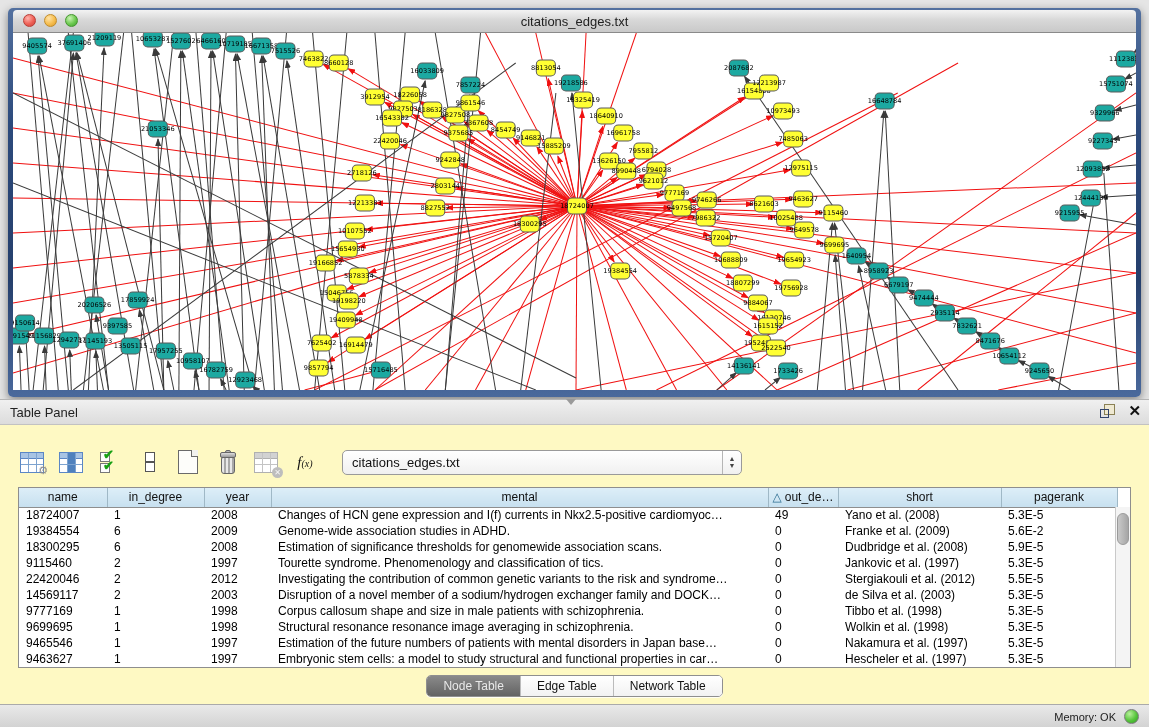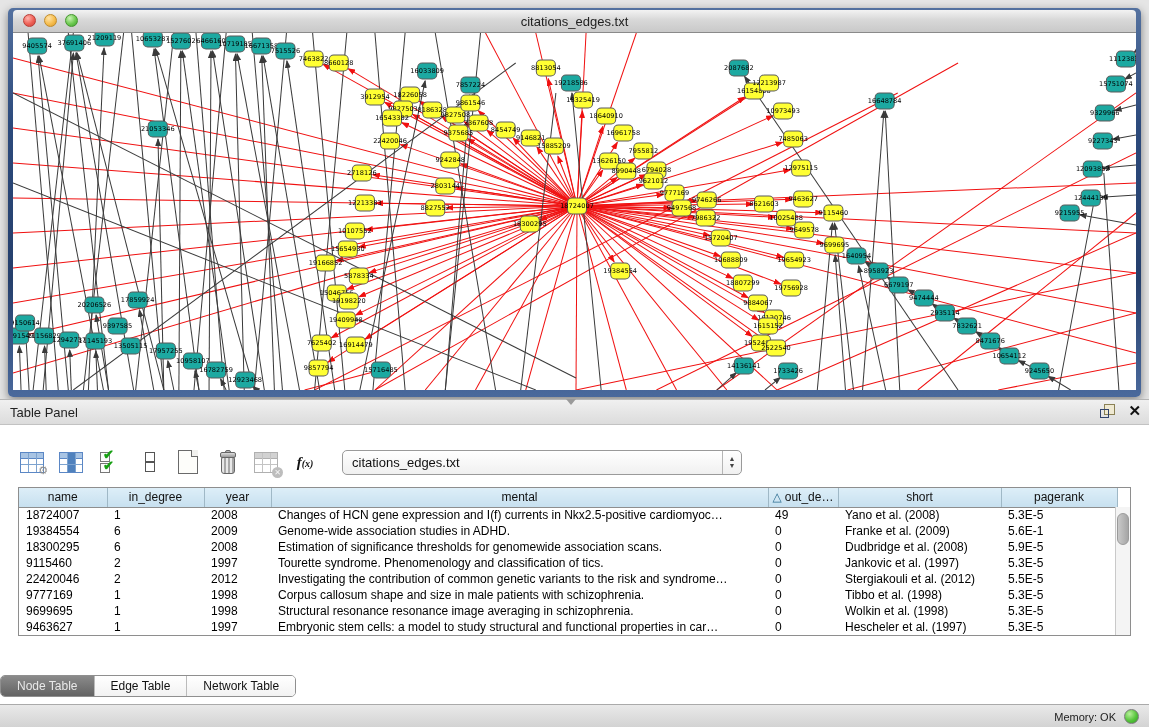--- a/index.html
+++ b/index.html
@@ -28,21 +28,21 @@
   .light.zoom{background:radial-gradient(circle at 35% 30%,#c9f3b4,#6cc94f 55%,#3fa02f);border:1px solid #45952f;}
   .win-title{font-size:13px;color:#222;}
   .net-canvas{
     position:relative;width:100%;height:357px;background:#ffffff;overflow:hidden;
   }
   .net-canvas svg{position:absolute;left:0;top:0;width:100%;height:100%;}
 
   
   .table-panel{
     position:absolute;left:0;top:399px;width:1149px;height:305px;
-    background:#ffffff;border-top:1px solid #b5b5b5;
+    background:#fef9c3;border-top:1px solid #b5b5b5;
   }
   .panel-header{
     height:24px;background:linear-gradient(180deg,#f0f0f0,#dcdcdc);
     border-bottom:1px solid #c2c2c2;position:relative;
     display:flex;align-items:center;
   }
   .panel-title{font-size:13px;color:#222;padding-left:10px;}
   .panel-header-icons{position:absolute;right:8px;top:3px;display:flex;align-items:center;gap:12px;}
   .float-ico{width:16px;height:15px;position:relative;display:inline-block;}
   .float-ico .sq1{position:absolute;left:4px;top:1px;width:9px;height:9px;border:1px solid #8a8155;background:#efe9d2;}
@@ -78,21 +78,21 @@
   .rows-ico .r{position:absolute;left:0;width:8px;height:8px;border:1px solid #555;background:#fff;}
   .rows-ico .ra{top:0;} .rows-ico .rb{top:10px;}
   .doc-ico{width:20px;height:24px;position:relative;background:#fdfdfa;border:1px solid #6a6a6a;box-sizing:border-box;}
   .doc-ico .fold{position:absolute;right:-1px;top:-1px;width:0;height:0;border-left:7px solid transparent;border-top:7px solid #e5e5e5;}
   .doc-ico .fold2{position:absolute;right:-1px;top:-1px;width:7px;height:7px;border-left:1px solid #6a6a6a;border-bottom:1px solid #6a6a6a;box-sizing:border-box;background:#f1f1ee;}
   .trash-ico{width:20px;height:24px;position:relative;}
   .trash-ico .lid{position:absolute;left:3px;top:2px;width:14px;height:4px;background:linear-gradient(#ddd,#9a9a9a);border:1px solid #666;border-radius:2px;}
   .trash-ico .knob{position:absolute;left:8px;top:0;width:4px;height:3px;background:#bbb;border:1px solid #666;border-radius:2px;}
   .trash-ico .body{position:absolute;left:4px;top:7px;width:12px;height:15px;border:1px solid #666;border-radius:2px 2px 3px 3px;
      background:repeating-linear-gradient(90deg,#e8e8e8 0 2px,#a8a8a8 2px 4px);}
-  .fx-ico{font-family:"Liberation Serif",serif;font-style:italic;font-weight:bold;font-size:15px;color:#111;}
+  .fx-ico{font-family:"Liberation Serif",serif;font-style:italic;font-weight:normal;font-size:15px;color:#111;}
   .fx-ico .small{font-size:10px;}
   .table-select{
     margin-left:12px;width:398px;height:23px;border:1px solid #9a9a9a;border-radius:5px;
     background:linear-gradient(180deg,#ffffff,#f0f0f0);display:flex;align-items:center;position:relative;
     box-shadow:inset 0 1px 0 #fff;
   }
   .table-select .val{font-size:13px;color:#111;padding-left:9px;flex:1;}
   .table-select .stepper{
     width:18px;height:100%;border-left:1px solid #b5b5b5;display:flex;flex-direction:column;
     align-items:center;justify-content:center;gap:1px;color:#444;
@@ -117,21 +117,21 @@
   }
   .vscroll{
     position:absolute;right:0;top:19px;bottom:0;width:14px;background:#f4f4f4;border-left:1px solid #c9c9c9;
   }
   .vscroll .thumb{
     position:absolute;left:1px;top:6px;width:10px;height:30px;border-radius:6px;
     background:linear-gradient(90deg,#c9c9c9,#a5a5a5);border:1px solid #9a9a9a;
   }
 
   
-  .tab-row{position:absolute;left:0;top:250px;width:1149px;display:flex;justify-content:flex-start;}
+  .tab-row{position:absolute;left:0;top:250px;width:1149px;display:flex;justify-content:center;}
   .seg-control{display:flex;border:1px solid #8f8f8f;border-radius:5px;overflow:hidden;height:20px;
      background:#fff;box-shadow:0 1px 0 rgba(255,255,255,.8);}
   .seg{padding:0 16px;font-size:12px;color:#111;display:flex;align-items:center;border-right:1px solid #bbb;background:linear-gradient(180deg,#fff,#f2f2f2);}
   .seg:last-child{border-right:none;}
   .seg.selected{background:linear-gradient(180deg,#8a8a8a,#636363);color:#e9e9e9;}
 
   
   .status-bar{
     position:absolute;left:0;top:704px;width:1149px;height:23px;
     background:linear-gradient(180deg,#e9e9e9,#d2d2d2);border-top:1px solid #aaa;
@@ -910,21 +910,21 @@
               <td>Yano et al. (2008)</td>
               <td>5.3E-5</td>
             </tr>
             <tr>
               <td>19384554</td>
               <td>6</td>
               <td>2009</td>
               <td>Genome-wide association studies in ADHD.</td>
               <td>0</td>
               <td>Franke et al. (2009)</td>
-              <td>5.6E-1</td>
+              <td>5.6E-2</td>
             </tr>
             <tr>
               <td>18300295</td>
               <td>6</td>
               <td>2008</td>
               <td>Estimation of significance thresholds for genomewide association scans.</td>
               <td>0</td>
               <td>Dudbridge et al. (2008)</td>
               <td>5.9E-5</td>
             </tr>
@@ -940,38 +940,56 @@
             <tr>
               <td>22420046</td>
               <td>2</td>
               <td>2012</td>
               <td>Investigating the contribution of common genetic variants to the risk and syndrome…</td>
               <td>0</td>
               <td>Stergiakouli et al. (2012)</td>
               <td>5.5E-5</td>
             </tr>
             <tr>
+              <td>14569117</td>
+              <td>2</td>
+              <td>2003</td>
+              <td>Disruption of a novel member of a sodium/hydrogen exchanger family and DOCK…</td>
+              <td>0</td>
+              <td>de Silva et al. (2003)</td>
+              <td>5.3E-5</td>
+            </tr>
+            <tr>
               <td>9777169</td>
               <td>1</td>
               <td>1998</td>
               <td>Corpus callosum shape and size in male patients with schizophrenia.</td>
               <td>0</td>
               <td>Tibbo et al. (1998)</td>
               <td>5.3E-5</td>
             </tr>
             <tr>
               <td>9699695</td>
               <td>1</td>
               <td>1998</td>
               <td>Structural resonance resonance image averaging in schizophrenia.</td>
               <td>0</td>
               <td>Wolkin et al. (1998)</td>
               <td>5.3E-5</td>
             </tr>
             <tr>
+              <td>9465546</td>
+              <td>1</td>
+              <td>1997</td>
+              <td>Estimation of the future numbers of patients with mental disorders in Japan base…</td>
+              <td>0</td>
+              <td>Nakamura et al. (1997)</td>
+              <td>5.3E-5</td>
+            </tr>
+            <tr>
               <td>9463627</td>
               <td>1</td>
               <td>1997</td>
               <td>Embryonic stem cells: a model to study structural and functional properties in car…</td>
               <td>0</td>
               <td>Hescheler et al. (1997)</td>
               <td>5.3E-5</td>
             </tr>
           </tbody>
       </table>

